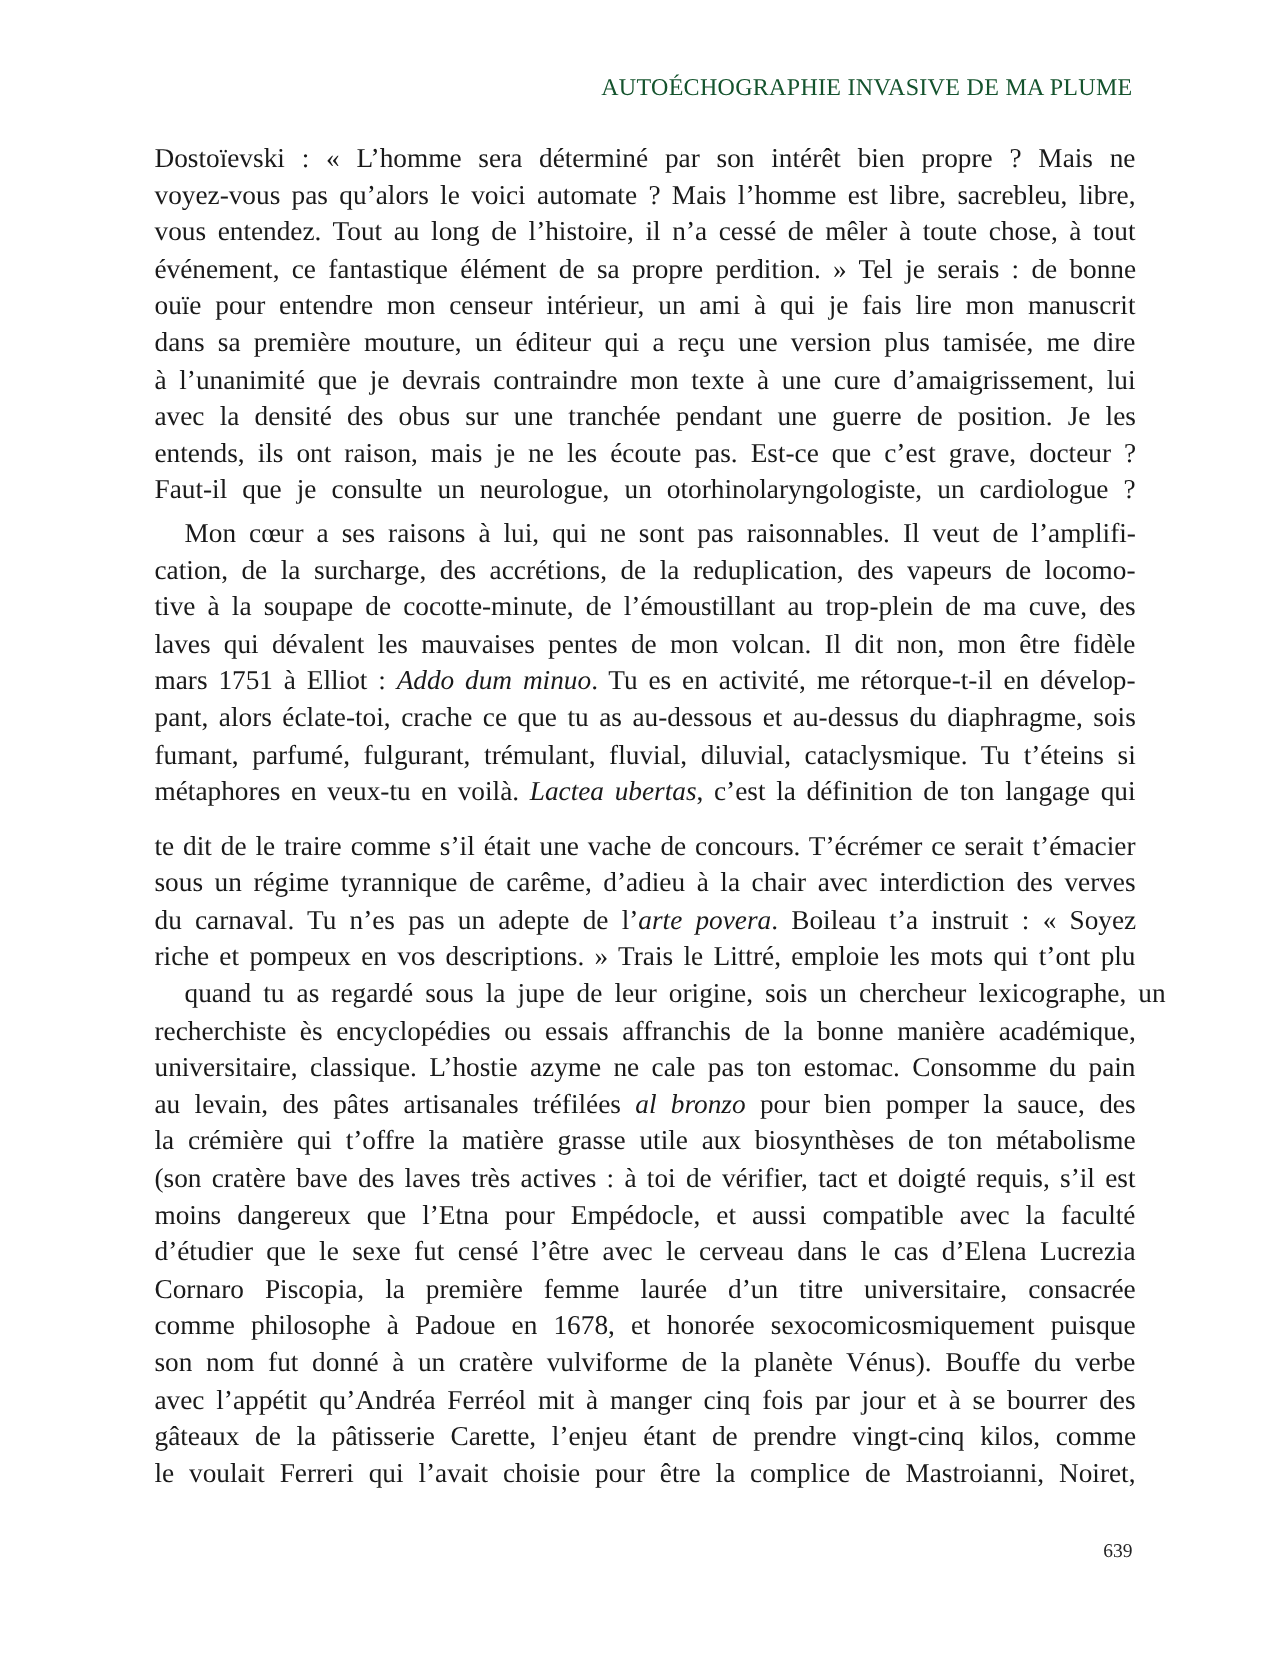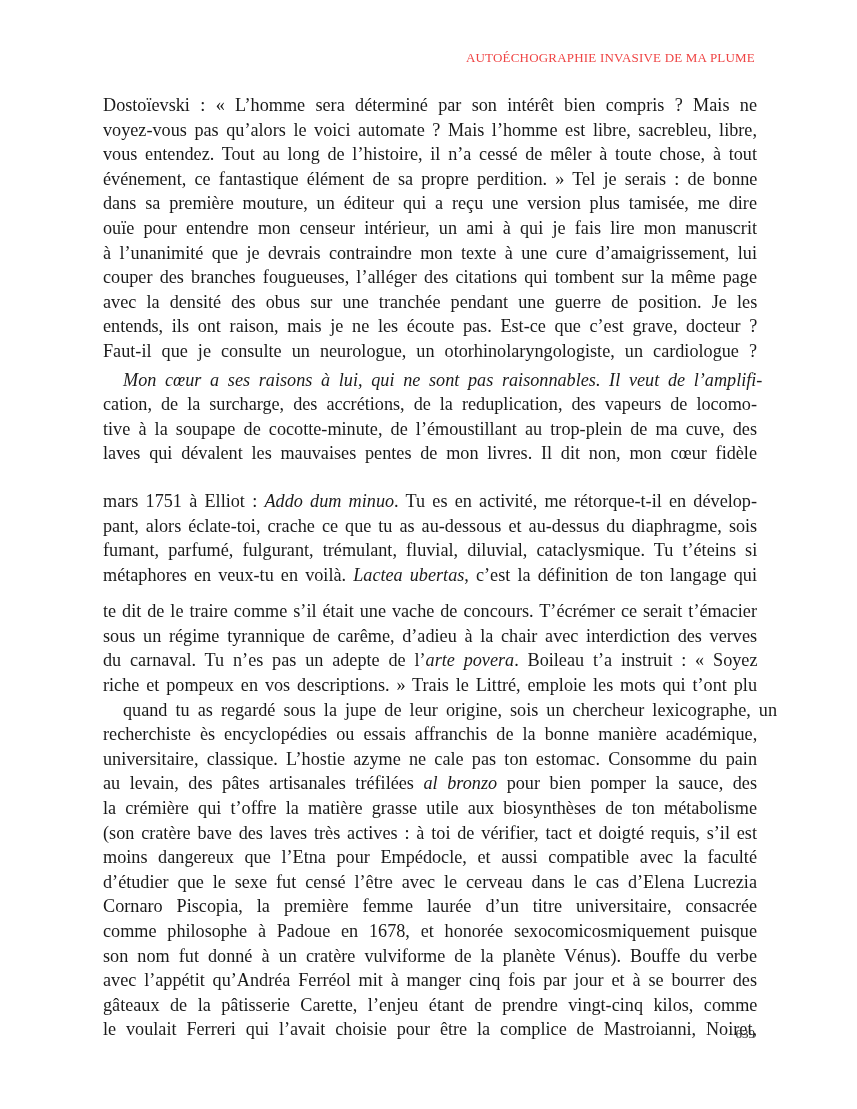--- a/index.html
+++ b/index.html
@@ -4,64 +4,63 @@
   <style>
     html, body { margin: 0; padding: 0; background: #ffffff; }
     body { width: 857px; height: 1109px; position: relative; overflow: hidden; }
     .page {
       position: absolute; left: 0; top: 0; width: 857px; height: 1109px;
       background: #ffffff; color: #1a1a1a;
       font-family: "Liberation Serif", "DejaVu Serif", serif;
     }
     .running-head {
       position: absolute; top: 50px; right: 102px;
-      font-size: 13px; letter-spacing: 0.2px; color: #ef4444;
+      font-size: 16px; letter-spacing: 0.2px; color: #14532d;
     }
     .text-block {
       position: absolute; left: 103px; top: 93px; width: 654px;
     }
     .line {
       display: block; height: 24.6px; line-height: 24.6px;
       font-size: 18.2px; white-space: nowrap;
       text-align: justify; text-align-last: justify;
     }
-    .line.indent { padding-left: 20px; font-style: italic; }
+    .line.indent { padding-left: 20px; }
     .para-gap { height: 4px; }
     .folio {
       position: absolute; top: 1026px; right: 102px;
       font-size: 13px; color: #222;
     }
     i { font-style: italic; }
   </style>
 </head>
 <body>
 
 <div class="page">
   <div class="running-head">AUTOÉCHOGRAPHIE INVASIVE DE MA PLUME</div>
   <div class="text-block" id="text-block">
       <div>
-        <span class="line" style="display: block; width: 654px; word-spacing: 5.76923px; box-sizing: border-box;">Dostoïevski : « L’homme sera déterminé par son intérêt bien compris ? Mais ne</span>
+        <span class="line" style="display: block; width: 654px; word-spacing: 5.76923px; box-sizing: border-box;">Dostoïevski : « L’homme sera déterminé par son intérêt bien propre ? Mais ne</span>
         <span class="line" style="display: block; width: 654px; word-spacing: 3px; box-sizing: border-box;">voyez-vous pas qu’alors le voici automate ? Mais l’homme est libre, sacrebleu, libre,</span>
         <span class="line" style="display: block; width: 654px; word-spacing: 3.1875px; box-sizing: border-box;">vous entendez. Tout au long de l’histoire, il n’a cessé de mêler à toute chose, à tout</span>
         <span class="line" style="display: block; width: 654px; word-spacing: 3.64286px; box-sizing: border-box;">événement, ce fantastique élément de sa propre perdition. » Tel je serais : de bonne</span>
+        <span class="line" style="display: block; width: 654px; word-spacing: 4.64286px; box-sizing: border-box;">ouïe pour entendre mon censeur intérieur, un ami à qui je fais lire mon manuscrit</span>
         <span class="line" style="display: block; width: 654px; word-spacing: 4.28571px; box-sizing: border-box;">dans sa première mouture, un éditeur qui a reçu une version plus tamisée, me dire</span>
-        <span class="line" style="display: block; width: 654px; word-spacing: 4.64286px; box-sizing: border-box;">ouïe pour entendre mon censeur intérieur, un ami à qui je fais lire mon manuscrit</span>
         <span class="line" style="display: block; width: 654px; word-spacing: 3.83333px; box-sizing: border-box;">à l’unanimité que je devrais contraindre mon texte à une cure d’amaigrissement, lui</span>
-        <span class="line" style="display: block; width: 654px; word-spacing: 2.58333px; box-sizing: border-box;">couper des branches fougueuses, l’alléger des citations qui tombent sur la même page</span>
         <span class="line" style="display: block; width: 654px; word-spacing: 5.57143px; box-sizing: border-box;">avec la densité des obus sur une tranchée pendant une guerre de position. Je les</span>
         <span class="line" style="display: block; width: 654px; word-spacing: 4.13333px; box-sizing: border-box;">entends, ils ont raison, mais je ne les écoute pas. Est-ce que c’est grave, docteur ?</span>
         <span class="line" style="display: block; width: 654px; word-spacing: 5.5px; box-sizing: border-box;">Faut-il que je consulte un neurologue, un otorhinolaryngologiste, un cardiologue ?</span>
       </div>
       <div class="para-gap"></div>
       <div>
         <span class="line indent" style="display: block; width: 654px; word-spacing: 4.13333px; box-sizing: border-box;">Mon cœur a ses raisons à lui, qui ne sont pas raisonnables. Il veut de l’amplifi-</span>
         <span class="line" style="display: block; width: 654px; word-spacing: 4.41667px; box-sizing: border-box;">cation, de la surcharge, des accrétions, de la reduplication, des vapeurs de locomo-</span>
         <span class="line" style="display: block; width: 654px; word-spacing: 3.53846px; box-sizing: border-box;">tive à la soupape de cocotte-minute, de l’émoustillant au trop-plein de ma cuve, des</span>
-        <span class="line" style="display: block; width: 654px; word-spacing: 3.64286px; box-sizing: border-box;">laves qui dévalent les mauvaises pentes de mon livres. Il dit non, mon cœur fidèle</span>
-        <span class="line" style="display: block; width: 654px; word-spacing: 2.66667px; box-sizing: border-box; margin-top: 23px;">mars 1751 à Elliot : <i>Addo dum minuo</i>. Tu es en activité, me rétorque-t-il en dévelop-</span>
+        <span class="line" style="display: block; width: 654px; word-spacing: 3.64286px; box-sizing: border-box;">laves qui dévalent les mauvaises pentes de mon volcan. Il dit non, mon être fidèle</span>
+        <span class="line" style="display: block; width: 654px; word-spacing: 2.66667px; box-sizing: border-box;">mars 1751 à Elliot : <i>Addo dum minuo</i>. Tu es en activité, me rétorque-t-il en dévelop-</span>
         <span class="line" style="display: block; width: 654px; word-spacing: 2.46154px; box-sizing: border-box;">pant, alors éclate-toi, crache ce que tu as au-dessous et au-dessus du diaphragme, sois</span>
         <span class="line" style="display: block; width: 654px; word-spacing: 4.55556px; box-sizing: border-box;">fumant, parfumé, fulgurant, trémulant, fluvial, diluvial, cataclysmique. Tu t’éteins si</span>
         <span class="line" style="display: block; width: 654px; word-spacing: 2.53846px; box-sizing: border-box;">métaphores en veux-tu en voilà. <i>Lactea ubertas</i>, c’est la définition de ton langage qui</span>
         <span class="line" style="display: block; width: 654px; word-spacing: 1.4px; box-sizing: border-box; margin-top: 12px;">te dit de le traire comme s’il était une vache de concours. T’écrémer ce serait t’émacier</span>
         <span class="line" style="display: block; width: 654px; word-spacing: 3.15385px; box-sizing: border-box;">sous un régime tyrannique de carême, d’adieu à la chair avec interdiction des verves</span>
         <span class="line" style="display: block; width: 654px; word-spacing: 4.26667px; box-sizing: border-box;">du carnaval. Tu n’es pas un adepte de l’<i>arte povera</i>. Boileau t’a instruit : « Soyez</span>
         <span class="line" style="display: block; width: 654px; word-spacing: 2.33333px; box-sizing: border-box;">riche et pompeux en vos descriptions. » Trais le Littré, emploie les mots qui t’ont plu</span>
         <span class="line" style="display: block; width: 654px; word-spacing: 3.5px; box-sizing: border-box; margin-left: 20px;">quand tu as regardé sous la jupe de leur origine, sois un chercheur lexicographe, un</span>
         <span class="line" style="display: block; width: 654px; word-spacing: 4.5px; box-sizing: border-box;">recherchiste ès encyclopédies ou essais affranchis de la bonne manière académique,</span>
         <span class="line" style="display: block; width: 654px; word-spacing: 3.63636px; box-sizing: border-box;">universitaire, classique. L’hostie azyme ne cale pas ton estomac. Consomme du pain</span>

